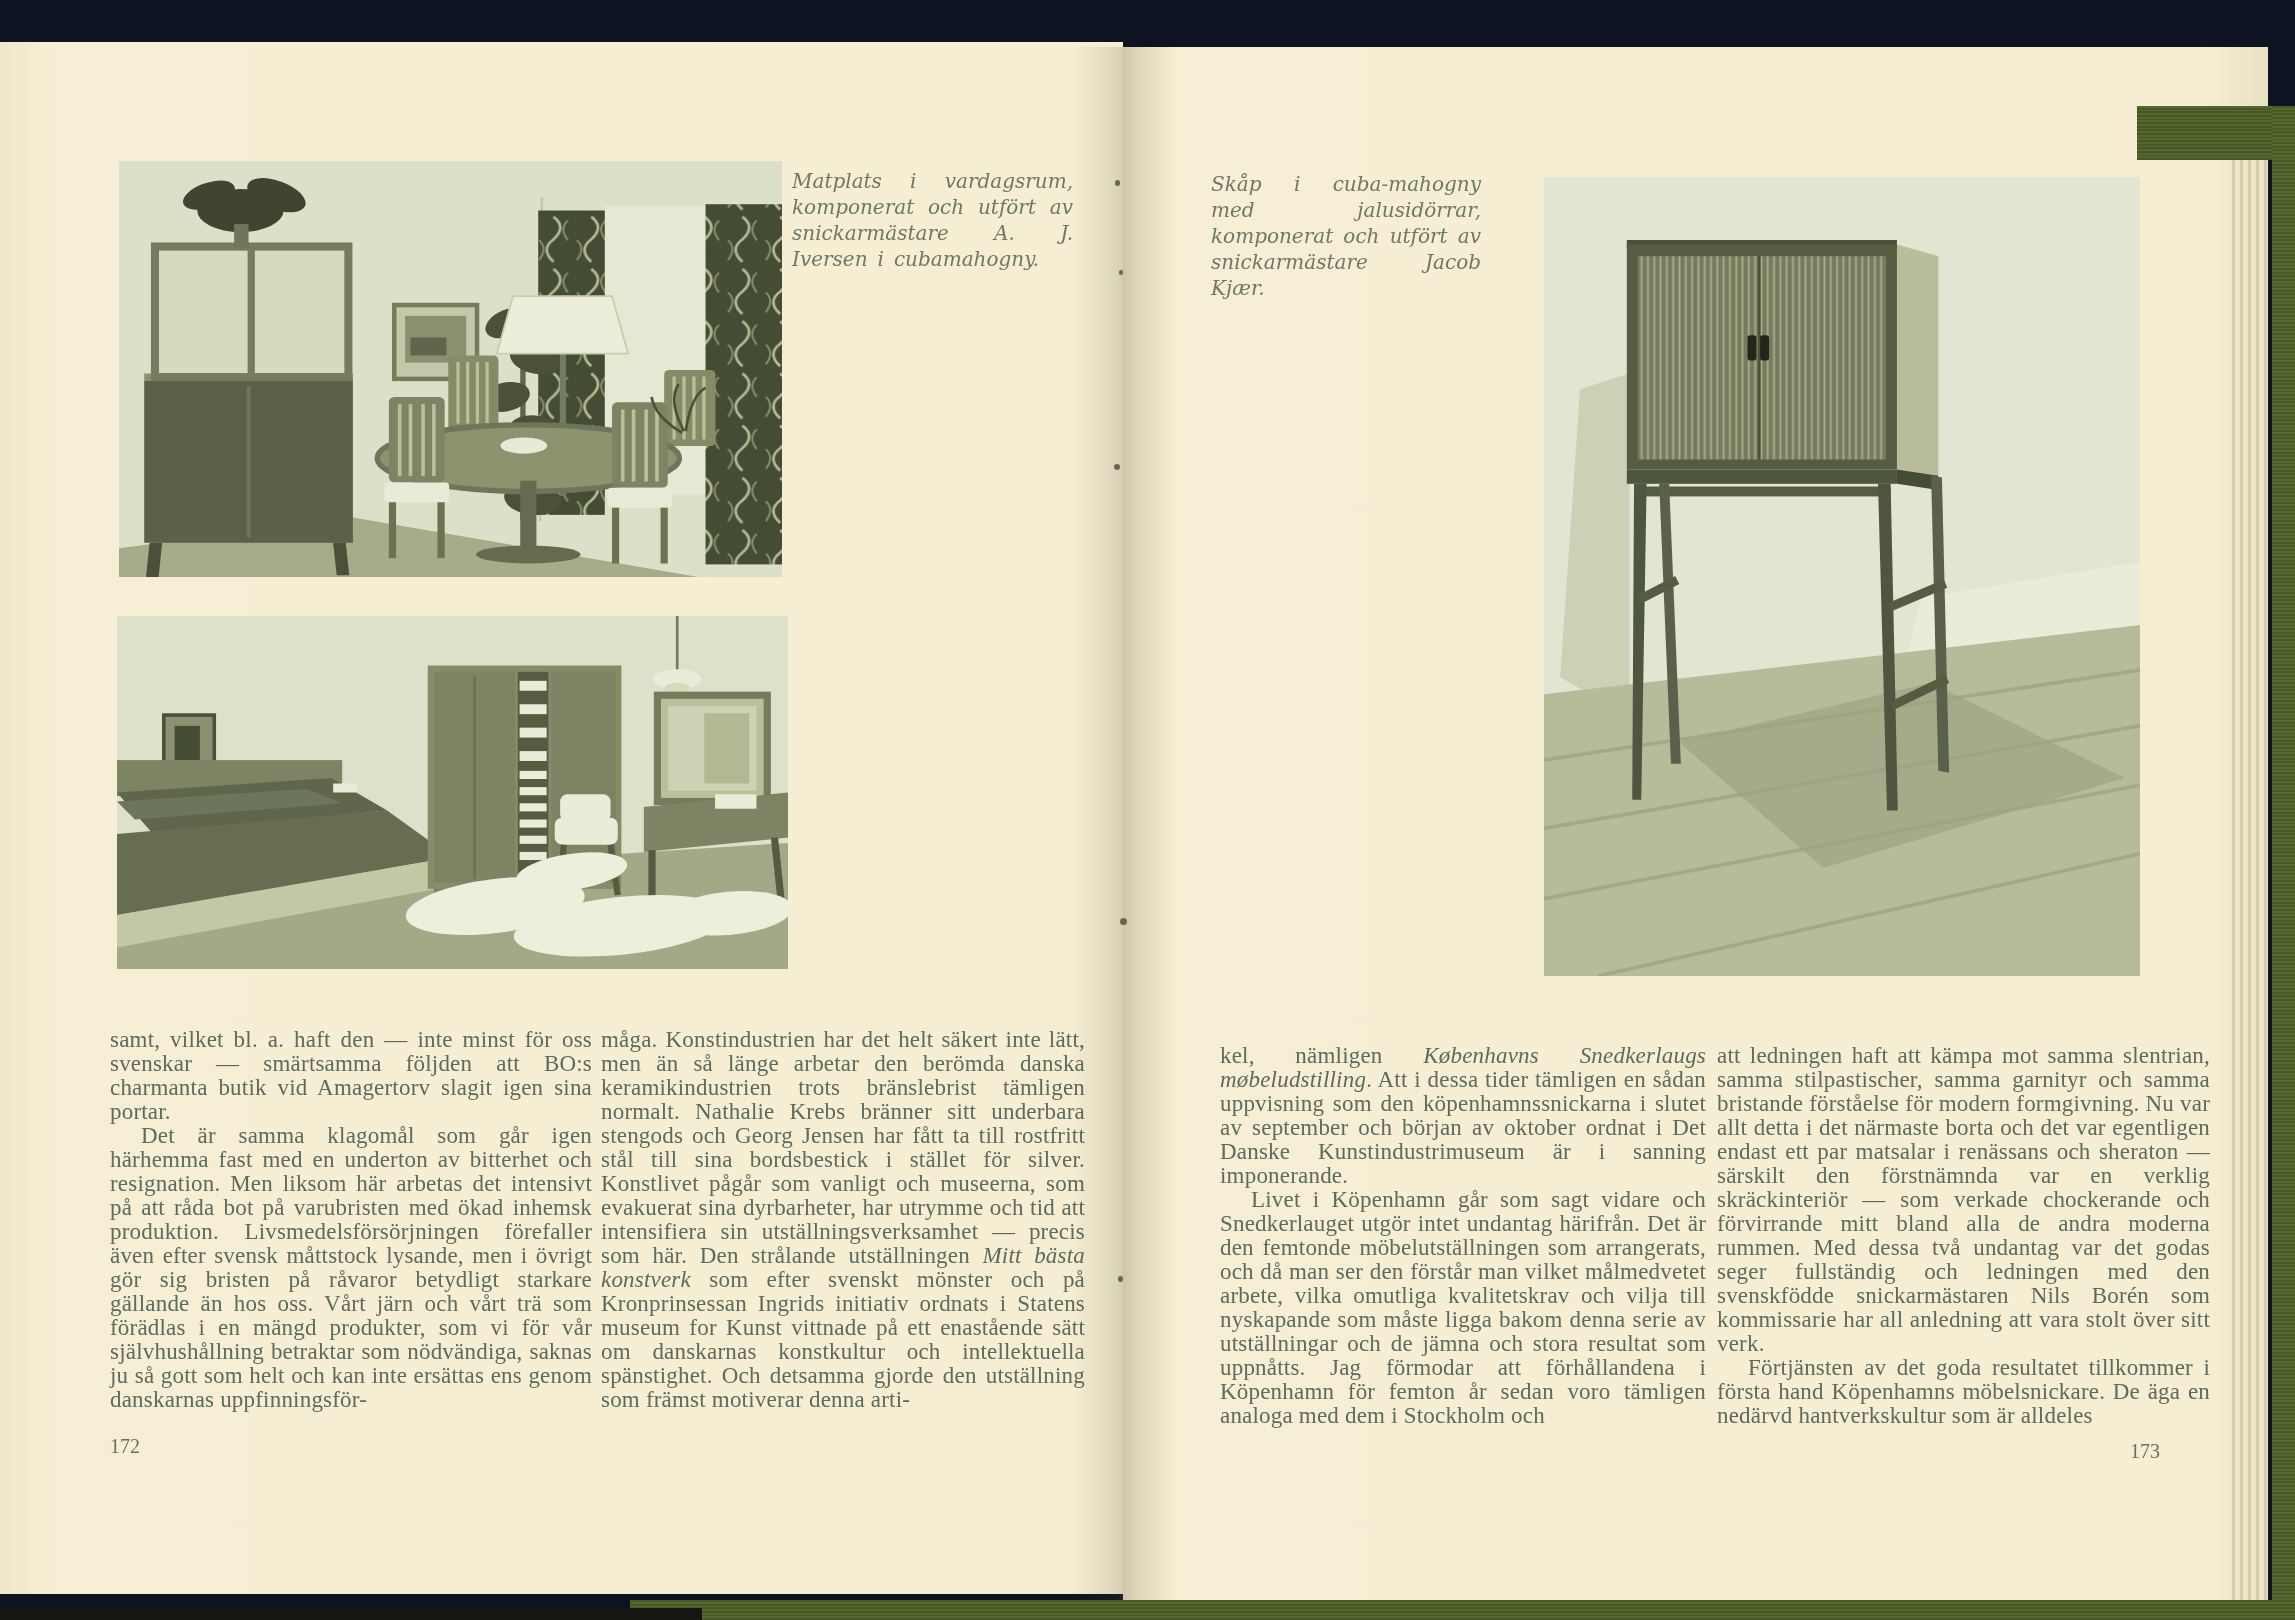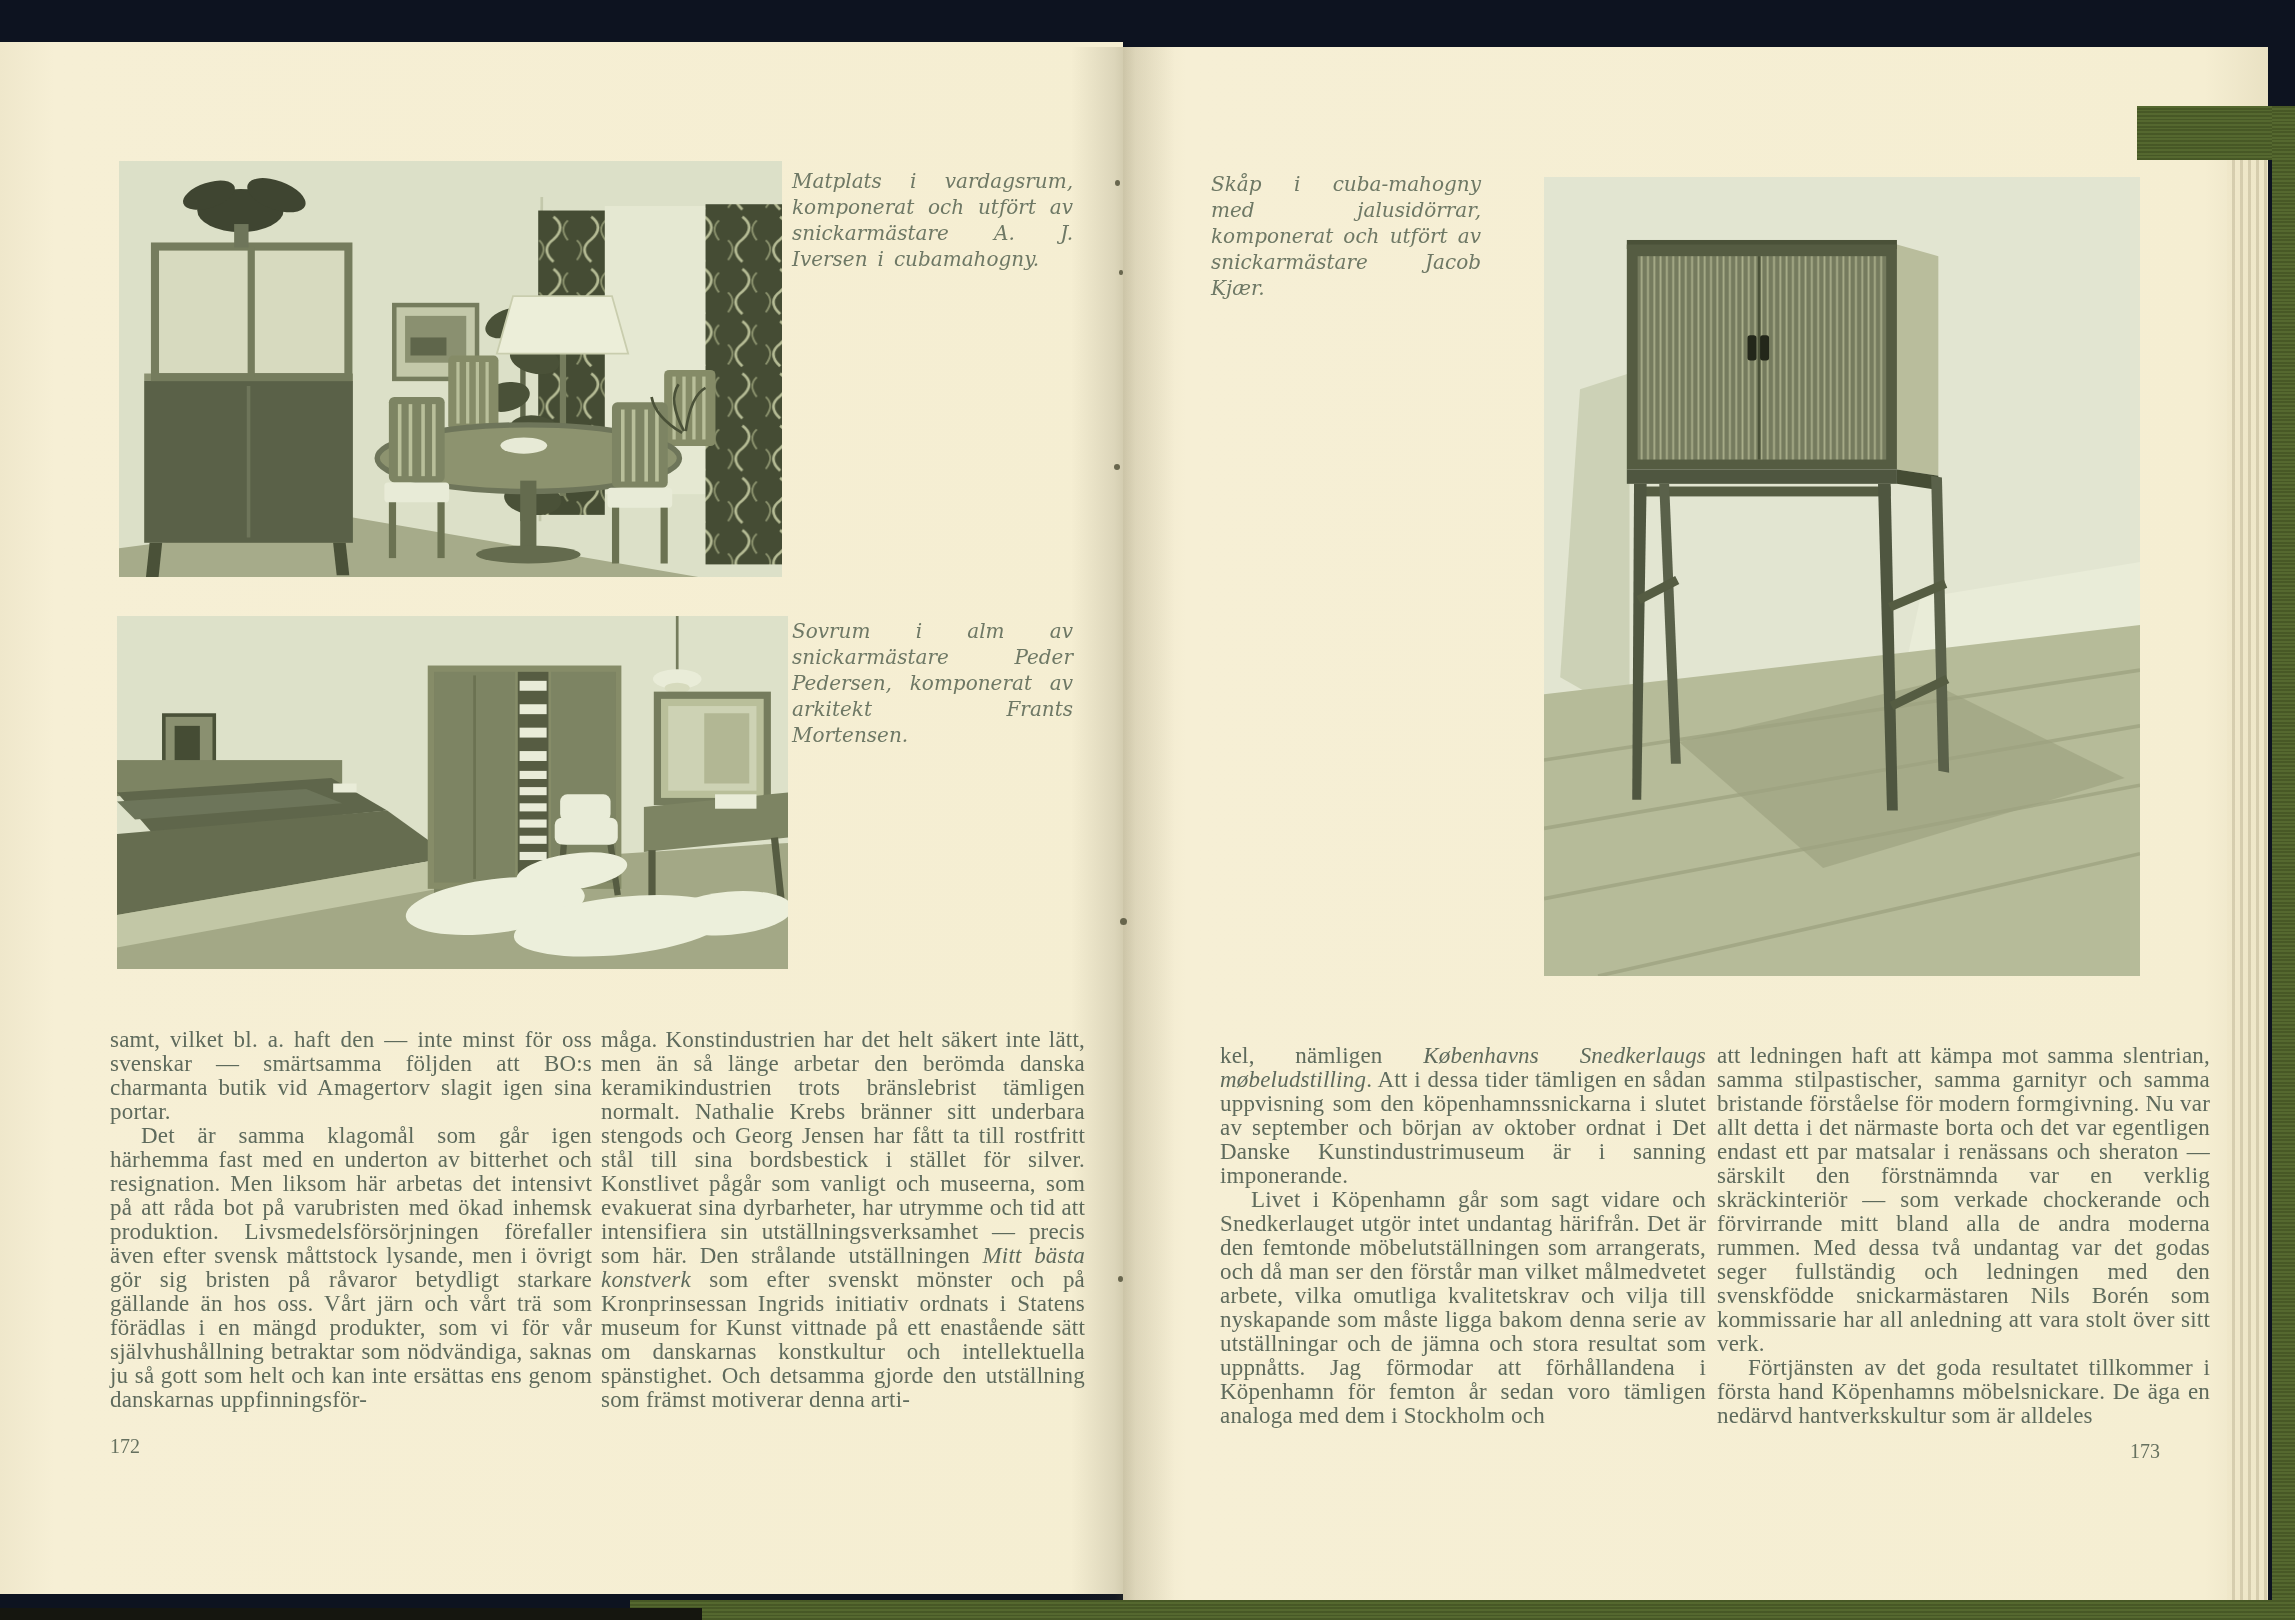--- a/index.html
+++ b/index.html
@@ -221,21 +221,20 @@
         </g>
         <g fill="#ecefdb">
           <ellipse cx="420" cy="322" rx="100" ry="30" transform="rotate(-7 420 322)"></ellipse>
           <ellipse cx="560" cy="344" rx="120" ry="32" transform="rotate(-6 560 344)"></ellipse>
           <ellipse cx="505" cy="284" rx="62" ry="20" transform="rotate(-8 505 284)"></ellipse>
           <ellipse cx="680" cy="330" rx="70" ry="24" transform="rotate(-5 680 330)"></ellipse>
         </g>
       </svg>
     </figure>
 
-    <div class="caption caption-2">Sovrum i alm av snickarmästare Peder Pedersen, komponerat av arkitekt Frants Mortensen.</div>
 
     <div class="col col-l1">
         <p class="para"><span>samt, vilket bl. a. haft den — inte minst för oss svenskar — smärtsamma följden att BO:s charmanta butik vid Amagertorv slagit igen sina portar.</span></p>
         <p class="para indent"><span>Det är samma klagomål som går igen härhemma fast med en underton av bitterhet och resignation. Men liksom här arbetas det intensivt på att råda bot på varubristen med ökad inhemsk produktion. Livsmedelsförsörjningen förefaller även efter svensk måttstock lysande, men i övrigt gör sig bristen på råvaror betydligt starkare gällande än hos oss. Vårt järn och vårt trä som förädlas i en mängd produkter, som vi för vår självhushållning betraktar som nödvändiga, saknas ju så gott som helt och kan inte ersättas ens genom danskarnas uppfinningsför-</span></p>
       </div>
     <div class="col col-l2">
         <p class="para"><span>måga. Konstindustrien har det helt säkert inte lätt, men än så länge arbetar den berömda danska keramikindustrien trots bränslebrist tämligen normalt. Nathalie Krebs bränner sitt underbara stengods och Georg Jensen har fått ta till rostfritt stål till sina bordsbestick i stället för silver. Konstlivet pågår som vanligt och museerna, som evakuerat sina dyrbarheter, har utrymme och tid att intensifiera sin utställningsverksamhet — precis som här. Den strålande utställningen </span><i>Mitt bästa konstverk</i><span> som efter svenskt mönster och på Kronprinsessan Ingrids initiativ ordnats i Statens museum for Kunst vittnade på ett enastående sätt om danskarnas konstkultur och intellektuella spänstighet. Och detsamma gjorde den utställning som främst motiverar denna arti-</span></p>
       </div>
     <div class="pagenum pn-left">172</div>
   </div>

